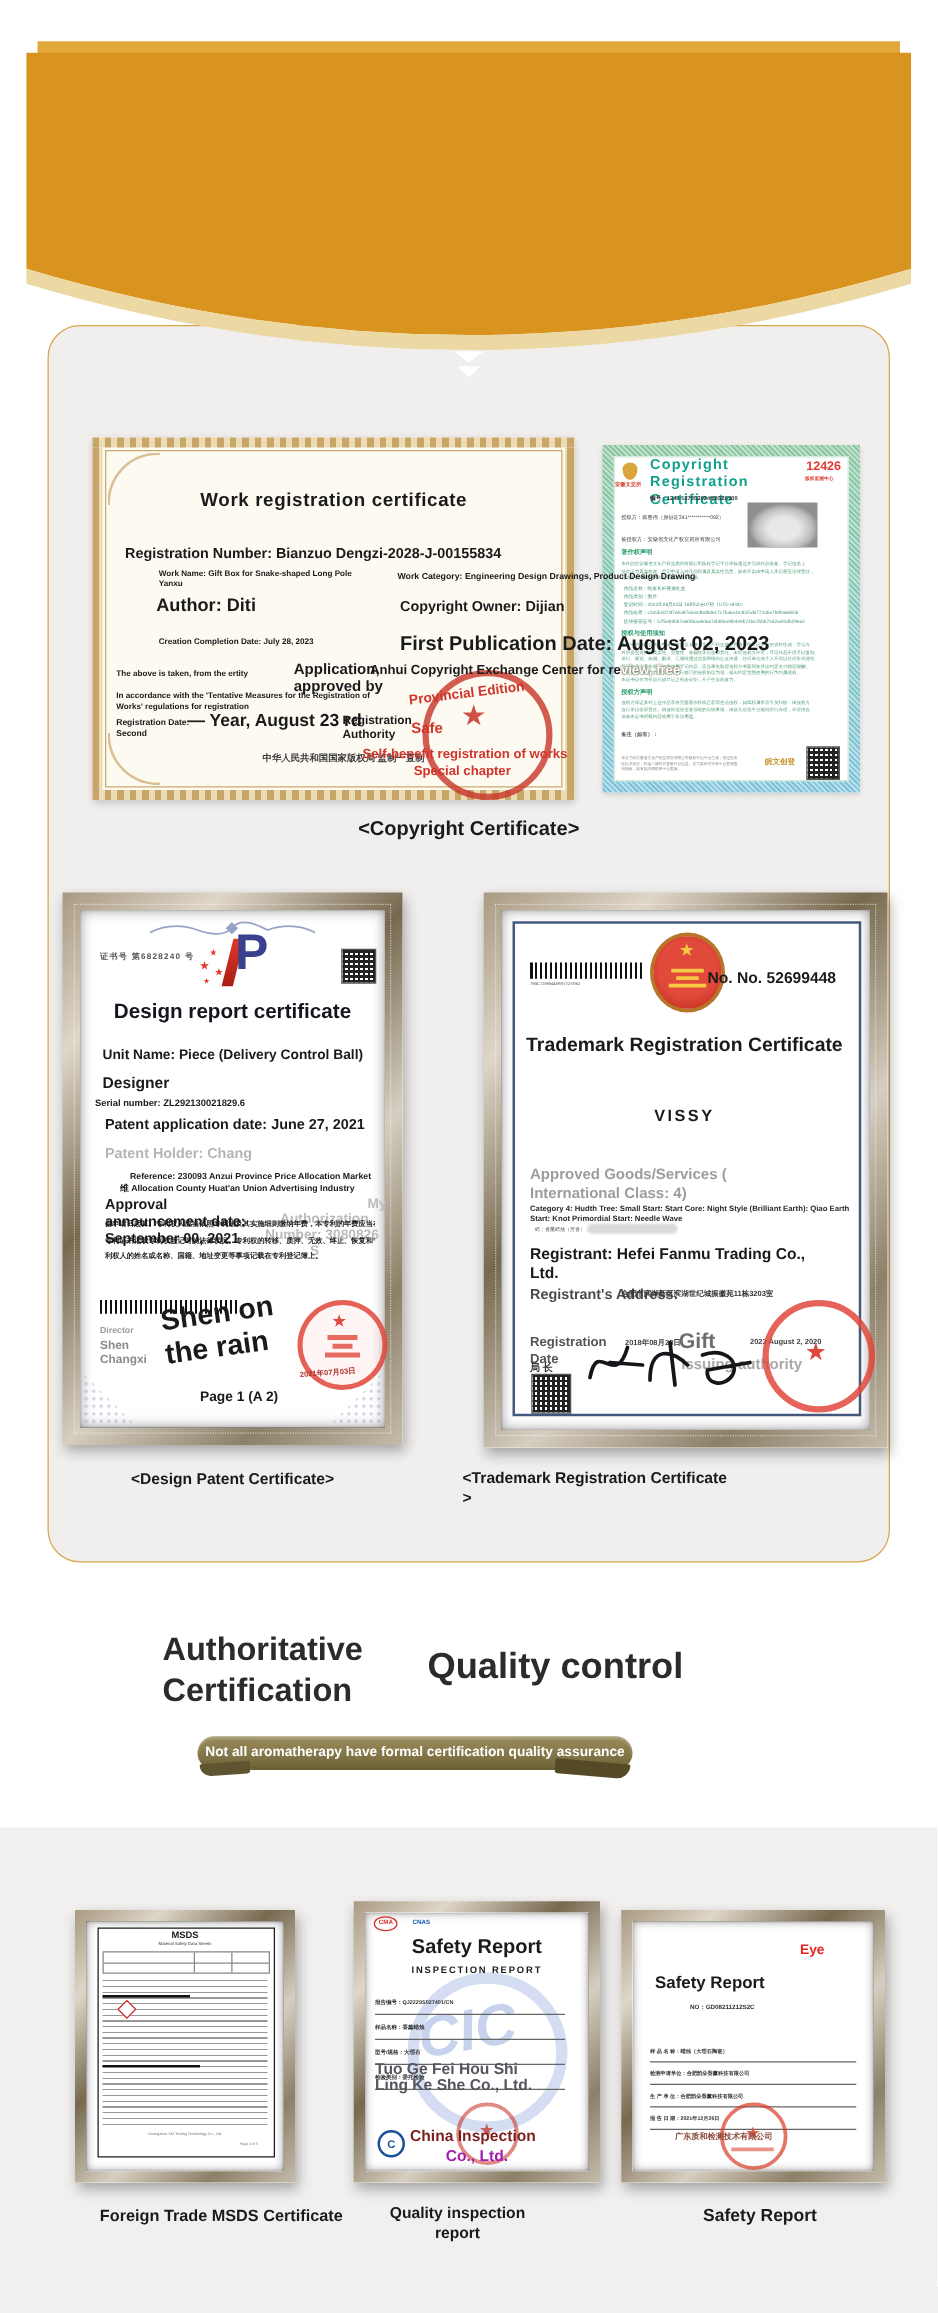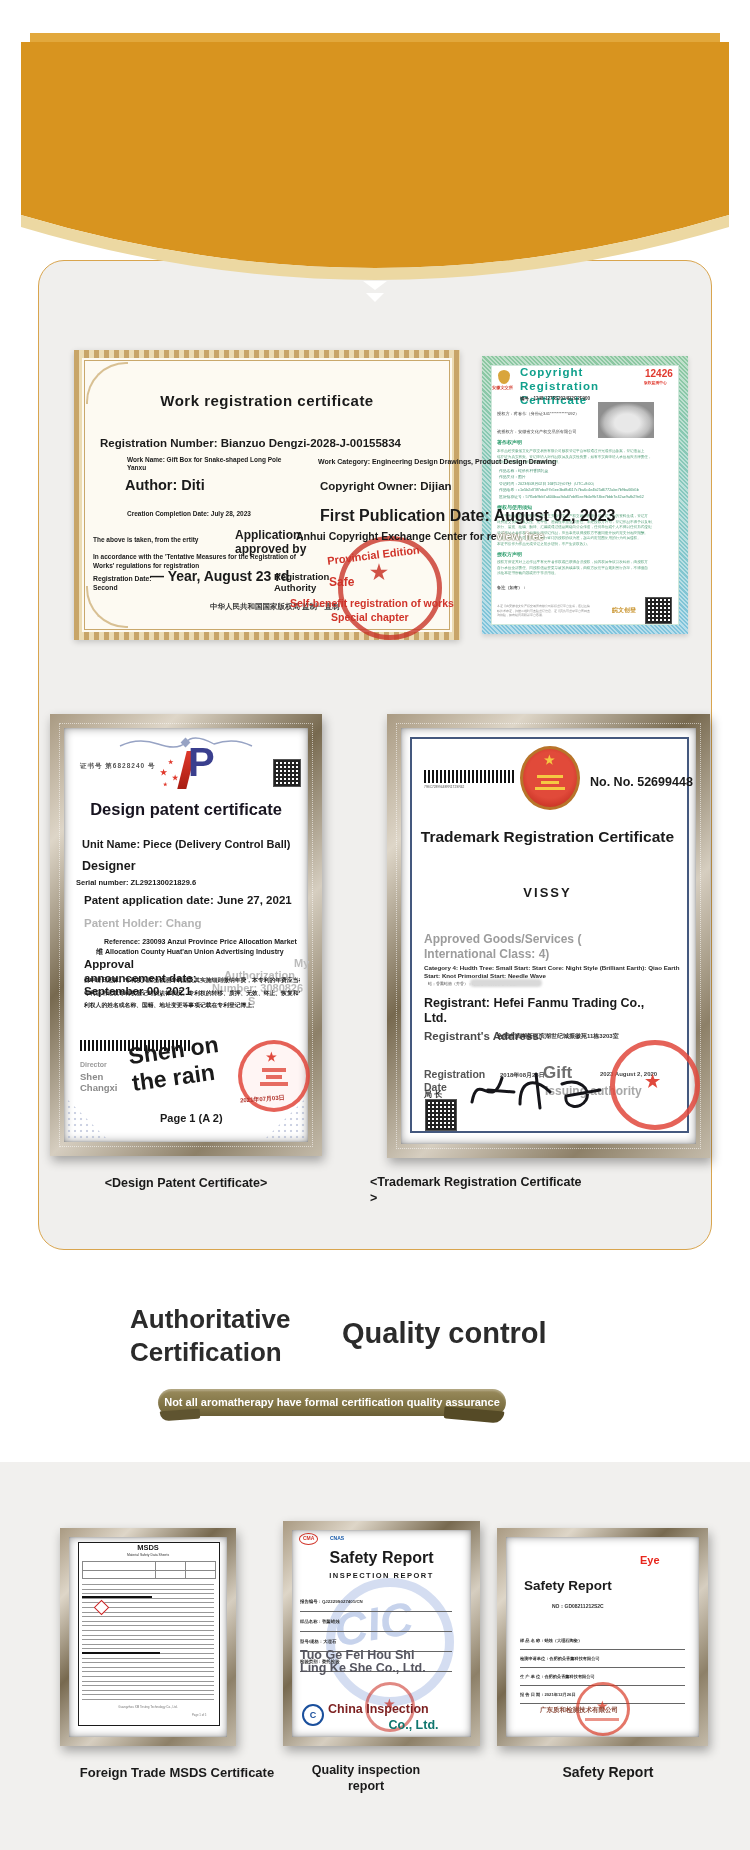--- a/index.html
+++ b/index.html
@@ -167,41 +167,42 @@
     </div>
   <div class="t" style="left:497px;top:586px;font-size:4.2px;color:#555;z-index:3;">备注（如有）：</div>
   <div class="lines" style="left:497px;top:604px;width:112px;font-size:3px;line-height:4.6px;color:#8a8a8a;z-index:3;">
       <div>本证书由安徽省文化产权交易所有限公司版权登记平台生成，通过区块</div>
       <div>链技术存证，扫描二维码可查验登记信息。证书真伪可登录平台官网查</div>
       <div>询核验，如有疑问请联系平台客服。</div>
     </div>
   <div class="t" style="left:612px;top:607px;font-size:6px;color:#c8922a;z-index:3;">皖文创登</div>
   <div class="qr" style="left:646px;top:598px;width:25px;height:25px;z-index:3;"></div>
 
+  <div class="t" style="left:150px;width:450px;top:655px;text-align:center;font-size:16px;z-index:3;">&lt;Copyright Certificate&gt;</div>
 
   <div class="frame" style="left:50px;top:714px;width:272px;height:442px;z-index:2;">
     <div class="bead"></div>
     <div class="inner14"></div>
   </div>
   <svg style="position:absolute;left:116px;top:736px;z-index:3;" width="140" height="14">
     <path d="M4,10 Q22,1 42,8 T70,6 T98,8 Q118,1 136,10" stroke="#97a3c4" stroke-width="1.4" fill="none"></path>
     <rect x="66" y="3" width="7" height="7" transform="rotate(45 69.5 6.5)" fill="#97a3c4"></rect>
   </svg>
   <div class="t" style="left:80px;top:762px;font-size:6.5px;color:#555;letter-spacing:1px;z-index:3;">证书号 第6828240 号</div>
 
   <div style="position:absolute;left:158px;top:748px;width:62px;height:46px;z-index:3;">
     <span class="star" style="left:2px;top:20px;font-size:8px;color:#e0392c;">★</span>
     <span class="star" style="left:10px;top:10px;font-size:6px;color:#e0392c;">★</span>
     <span class="star" style="left:14px;top:26px;font-size:7px;color:#e0392c;">★</span>
     <span class="star" style="left:5px;top:33px;font-size:5px;color:#e0392c;">★</span>
     <div style="position:absolute;left:24px;top:3px;width:9px;height:38px;background:linear-gradient(180deg,#e0392c,#a81d12);transform:skewX(-14deg);"></div>
     <div style="position:absolute;left:30px;top:-8px;font-size:40px;font-weight:bold;color:#3a3f8e;">P</div>
   </div>
   <div class="qr" style="left:274px;top:760px;width:26px;height:26px;z-index:3;"></div>
-  <div class="t" style="left:64px;width:244px;top:800px;text-align:center;font-size:16.5px;color:#17131f;z-index:3;">Design patent certificate</div>
+  <div class="t" style="left:64px;width:244px;top:800px;text-align:center;font-size:16.5px;color:#17131f;z-index:3;">Design report certificate</div>
   <div class="t" style="left:82px;top:838px;font-size:11px;z-index:3;">Unit Name: Piece (Delivery Control Ball)</div>
   <div class="t" style="left:82px;top:859px;font-size:12.5px;z-index:3;">Designer</div>
   <div class="t" style="left:76px;top:879px;font-size:7.5px;z-index:3;">Serial number: ZL292130021829.6</div>
   <div class="t" style="left:84px;top:894px;font-size:11.5px;z-index:3;">Patent application date: June 27, 2021</div>
   <div class="t" style="left:84px;top:917px;font-size:11.5px;color:#b5b5b5;z-index:3;">Patent Holder: Chang</div>
   <div class="t" style="left:104px;top:938px;font-size:7px;z-index:3;">Reference: 230093 Anzui Province Price Allocation Market</div>
   <div class="t" style="left:96px;top:948px;font-size:7px;z-index:3;">维 Allocation County Huat'an Union Advertising Industry</div>
   <div class="t" style="left:84px;top:958px;font-size:11.5px;line-height:13.5px;z-index:4;">
     <div>Approval</div>
     <div>announcement date:</div>
@@ -242,21 +243,21 @@
   <div style="position:absolute;left:410px;top:737px;width:275px;height:392px;border:2px solid #44587e;z-index:3;"></div>
   <div class="barcode" style="left:424px;top:770px;width:92px;height:13px;z-index:4;"></div>
   <div class="t" style="left:424px;top:786px;font-size:3.2px;color:#555;font-weight:normal;z-index:4;">79BC72899448RR1T2SR62</div>
   <div style="position:absolute;left:520px;top:746px;width:54px;height:58px;z-index:4;border:3px solid #b8742a;border-radius:50%;
               background:radial-gradient(circle at 50% 45%,#e14a3a 0 55%,#c93325 80%);">
     <span class="star" style="position:absolute;left:21px;top:4px;font-size:12px;color:#f5c942;">★</span>
     <div style="position:absolute;left:14px;top:26px;width:26px;height:3px;background:#f5c942;"></div>
     <div style="position:absolute;left:18px;top:32px;width:18px;height:3px;background:#f5c942;"></div>
     <div style="position:absolute;left:12px;top:38px;width:30px;height:3px;background:#f5c942;"></div>
   </div>
-  <div class="t" style="left:566px;top:775px;font-size:12.5px;z-index:4;margin-left:24px;">No. No. 52699448</div>
+  <div class="t" style="left:566px;top:775px;font-size:12.5px;z-index:4;">No. No. 52699448</div>
   <div class="t" style="left:399px;width:297px;top:828px;text-align:center;font-size:15.5px;z-index:4;">Trademark Registration Certificate</div>
   <div class="t" style="left:399px;width:297px;top:886px;text-align:center;font-size:13px;letter-spacing:2px;z-index:4;">VISSY</div>
   <div class="t wrap" style="left:424px;top:932px;width:215px;font-size:12px;line-height:15px;color:#9c9c9c;z-index:4;">Approved Goods/Services ( International Class: 4)</div>
   <div class="t wrap" style="left:424px;top:964px;width:256px;font-size:6.2px;line-height:8px;color:#2b2b2b;z-index:4;">Category 4: Hudth Tree: Small Start: Start Core: Night Style (Brilliant Earth): Qiao Earth Start: Knot Primordial Start: Needle Wave</div>
   <div style="position:absolute;left:470px;top:979px;width:72px;height:8px;background:#d9d9d9;border-radius:4px;filter:blur(1px);z-index:5;"></div>
   <div class="t" style="left:428px;top:982px;font-size:4px;color:#555;font-weight:normal;z-index:4;">蜡；香熏蜡烛（芳香）；蜡烛芯；照明用蜡（蜡烛）</div>
   <div class="t wrap" style="left:424px;top:996px;width:238px;font-size:12.5px;line-height:15px;z-index:4;">Registrant: Hefei Fanmu Trading Co., Ltd.</div>
   <div class="t" style="left:424px;top:1030px;font-size:11.5px;color:#4a4a4a;z-index:4;">Registrant's Address:</div>
   <div class="t" style="left:497px;top:1033px;font-size:6px;color:#333;z-index:5;">合肥市滨湖新区滨湖世纪城振徽苑11栋3203室</div>
   <div class="t wrap" style="left:424px;top:1068px;width:72px;font-size:10.5px;line-height:13px;color:#555;font-weight:bold;z-index:4;">Registration Date</div>
@@ -321,21 +322,21 @@
       <div class="rowline">检验类别：委托检验</div>
     </div>
   <div class="t" style="left:300px;top:1648px;font-size:12.5px;color:#55555f;z-index:5;">Tuo Ge Fei Hou Shi</div>
   <div class="t" style="left:300px;top:1661px;font-size:12.5px;color:#55555f;z-index:5;">Ling Ke She Co., Ltd.</div>
   <div style="position:absolute;left:302px;top:1704px;width:18px;height:18px;border:2.5px solid #1a4f9c;border-radius:50%;z-index:4;
               color:#1a4f9c;font-weight:bold;font-size:9px;text-align:center;line-height:18px;">C</div>
   <div class="seal-ring" style="left:365px;top:1682px;width:44px;height:44px;border:3px solid rgba(200,40,30,.55);z-index:4;">
     <span class="star" style="position:absolute;left:16px;top:12px;font-size:12px;color:rgba(200,40,30,.7);">★</span>
   </div>
   <div class="t" style="left:328px;top:1702px;font-size:12.5px;color:#7c1f1f;z-index:5;">China Inspection</div>
-  <div class="t" style="left:292px;width:179px;top:1718px;text-align:center;font-size:12.5px;color:#0f766e;z-index:5;padding-left:32px;">Co., Ltd.</div>
+  <div class="t" style="left:292px;width:179px;top:1718px;text-align:center;font-size:12.5px;color:#a21caf;z-index:5;">Co., Ltd.</div>
 
   <div class="frame" style="left:497px;top:1528px;width:211px;height:218px;z-index:2;">
     <div class="inner9"></div>
   </div>
   <div class="t" style="left:640px;top:1554px;font-size:11px;color:#e8261c;z-index:4;">Eye</div>
   <div class="t" style="left:524px;top:1578px;font-size:13.5px;z-index:4;">Safety Report</div>
   <div class="t" style="left:552px;top:1604px;font-size:5px;color:#333;z-index:4;">NO：GD08211212S2C</div>
   <div class="lines" style="left:520px;top:1632px;width:165px;font-size:4.2px;line-height:17px;color:#333;font-weight:bold;z-index:4;">
       <div class="rowline">样 品 名 称：蜡烛（大理石陶瓷）</div>
       <div class="rowline">检测申请单位：合肥韵朵香薰科技有限公司</div>

